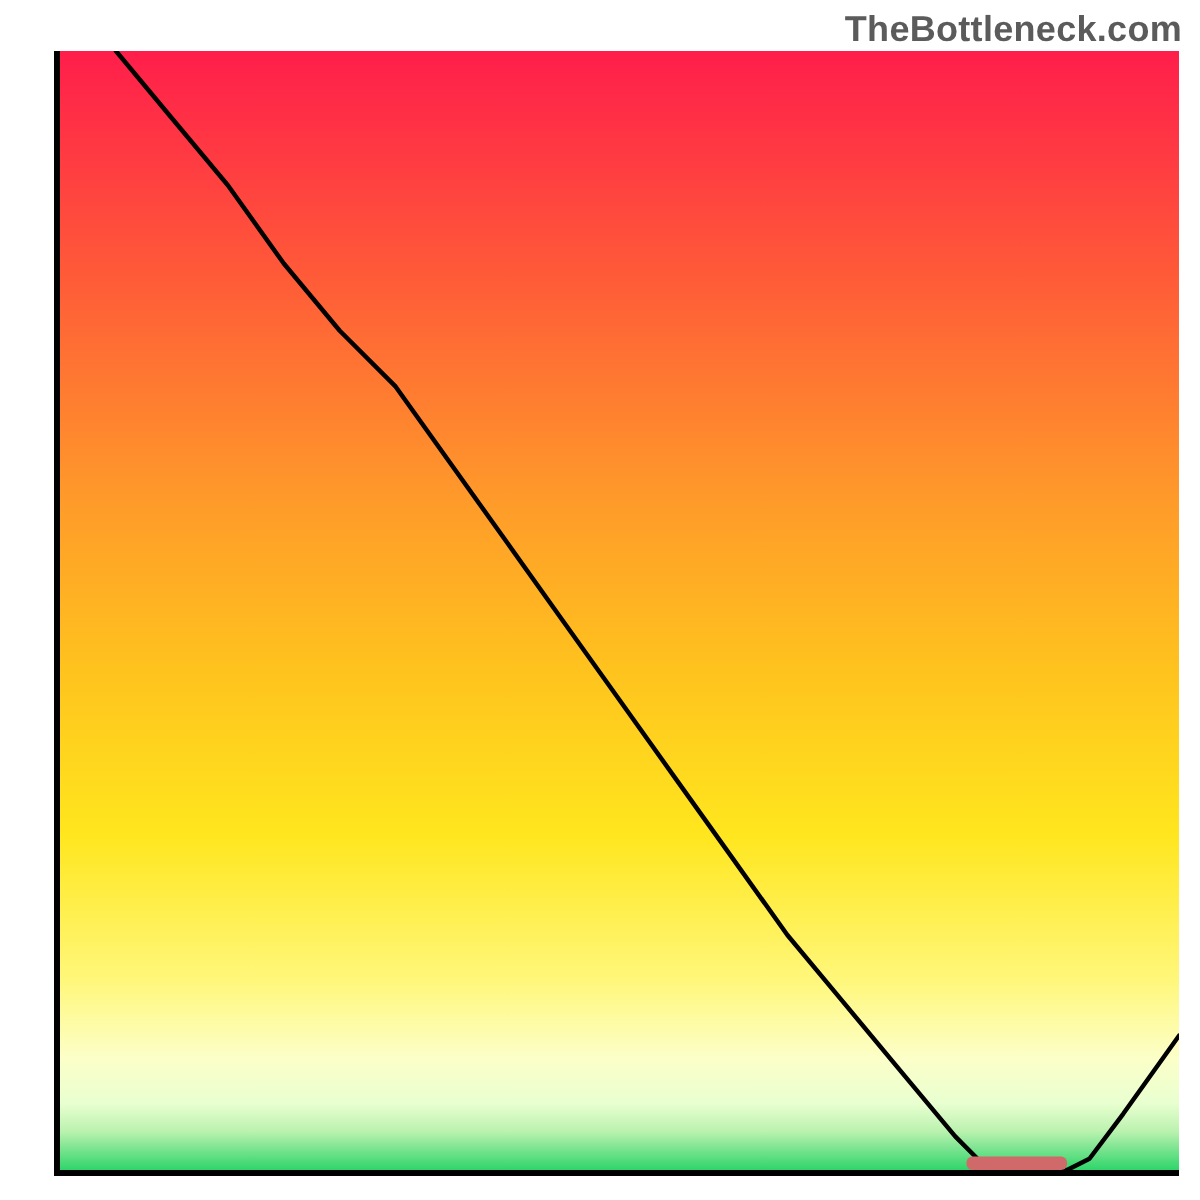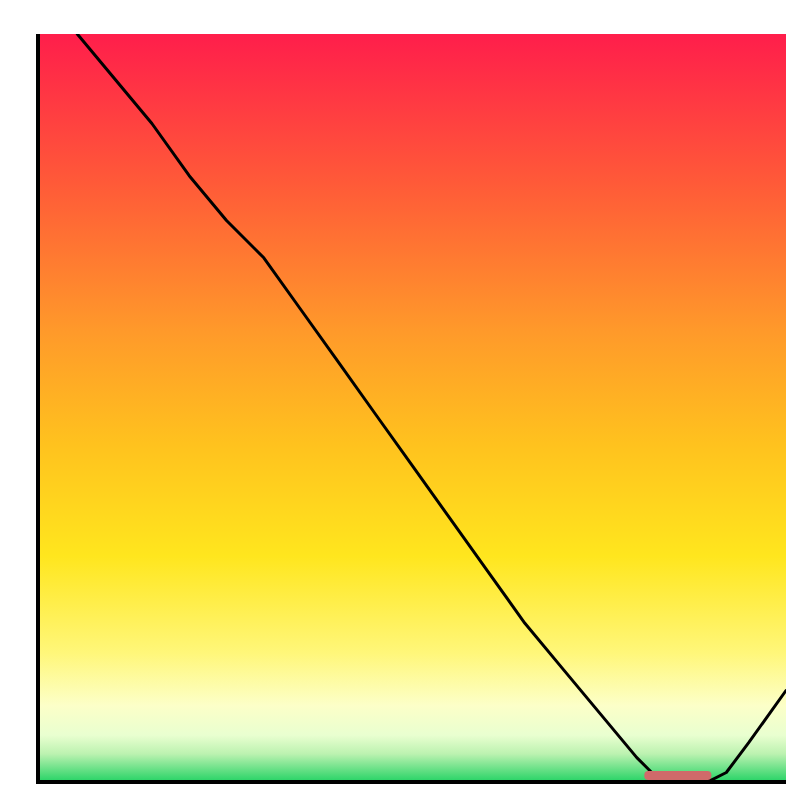--- a/index.html
+++ b/index.html
@@ -42,20 +42,21 @@
     left: 0;
     top: 0;
     width: 746px;   
     height: 746px;  
   }
 </style>
 </head>
 <body>
 
 <div class="frame">
+  <div class="watermark">TheBottleneck.com</div>
 
   <div class="plot">
     <svg viewBox="0 0 746 746" preserveAspectRatio="none">
       <defs>
         <linearGradient id="bgGrad" x1="0" y1="0" x2="0" y2="1">
           <stop offset="0%" stop-color="#ff1e4b"></stop>
           <stop offset="20%" stop-color="#ff5a38"></stop>
           <stop offset="40%" stop-color="#ff9a2a"></stop>
           <stop offset="55%" stop-color="#ffc21e"></stop>
           <stop offset="70%" stop-color="#ffe61e"></stop>

